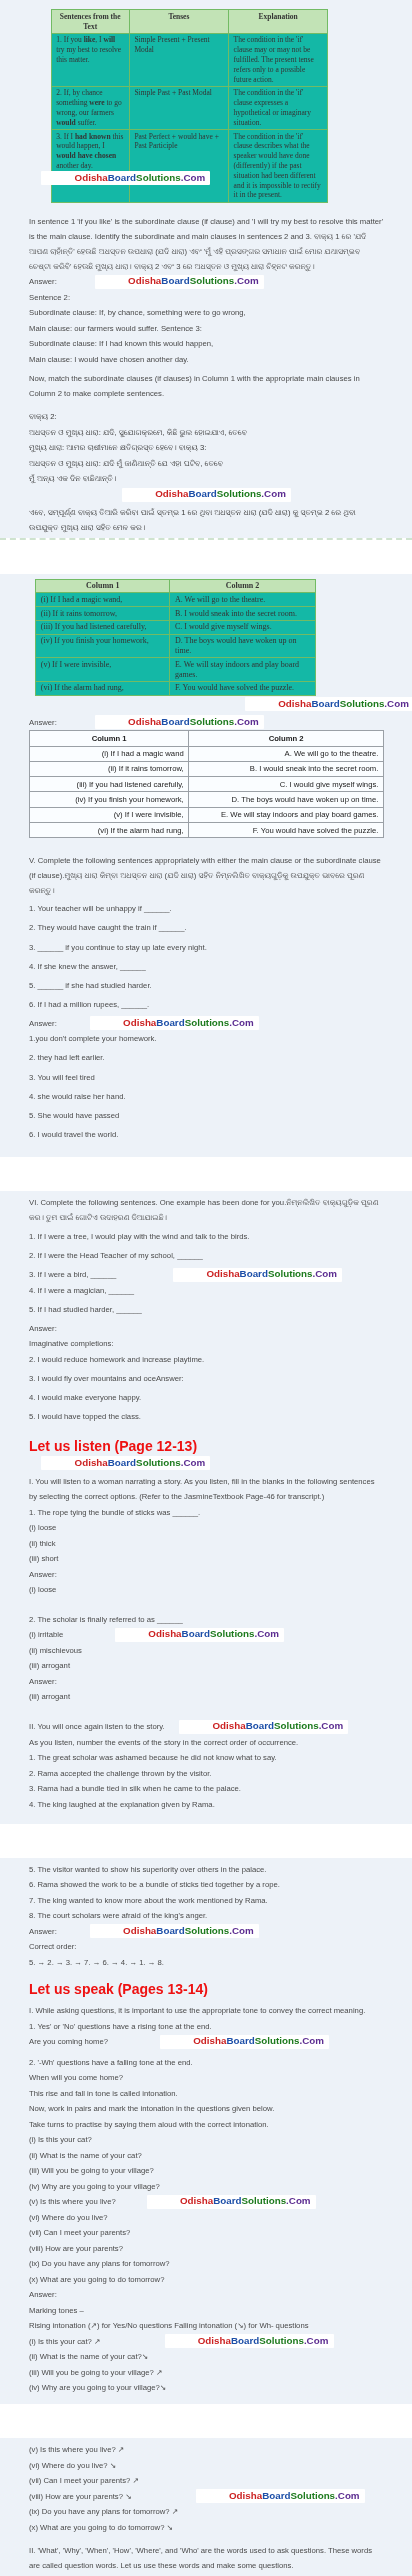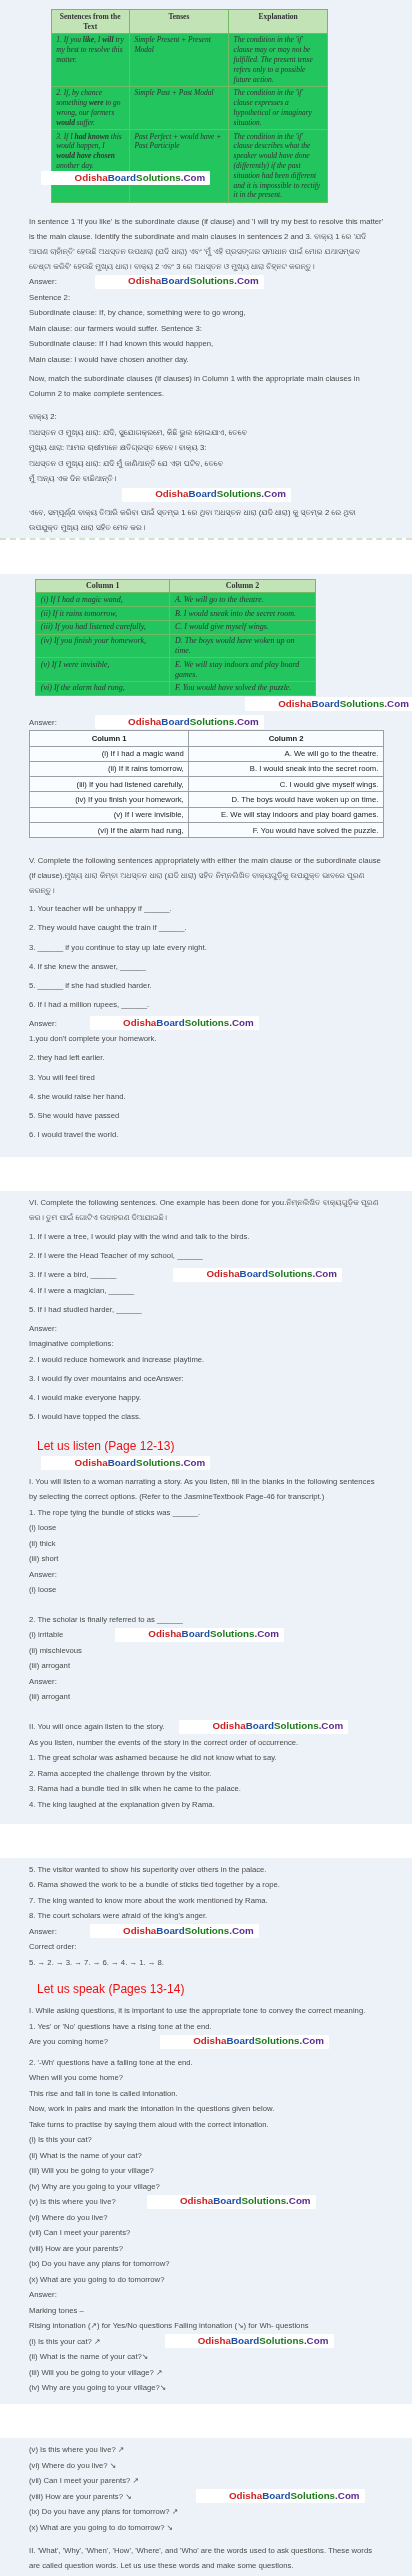--- a/index.html
+++ b/index.html
@@ -13,21 +13,21 @@
   .content{padding:0 28px 0 29px;}
   p{margin:0 0 0.5px;line-height:15px;}
   .gap6{height:3.1px;}.gap10{height:5.2px;}.gap16{height:8.2px;}.gap22{height:11.3px;}.gap28{height:14.4px;}
   .page-gap{height:34px;background:#ffffff;margin:3.1px -28px 4.1px -29px;}
   .page-gap.dashes{border-top:2.6px dashed #cfe3cf;}
 
   
   table.green{border-collapse:collapse;font-family:"Liberation Serif", serif;font-size:7.5px;color:#343434;}
   table.green th,table.green td{border:1px solid #72bb64;vertical-align:top;padding:1.5px 4.6px;line-height:9.8px;}
   table.green th{background:#c2e3b6;text-align:center;font-weight:bold;}
-  table.green td{background:#22c55e;font-style:italic;}
+  table.green td{background:#14b8a6;}
   .tense-table{margin-left:21.6px;}
   .tense-table .c1{width:68px;margin-top:12px;}
   .tense-table .c2{width:89px;text-align:center;}
   .tense-table .c3{width:89px;}
   .match-table{margin-left:6.2px;}
   .match-table td,.match-table th{padding:4.1px 6.2px;line-height:12px;font-size:8px;}
   .match-table .c1{width:124px;}
   .match-table .c2{width:135px;}
   .rel{position:relative;}
 
@@ -47,21 +47,21 @@
   .wm-block{margin:1px 0 3.1px;}
   .ml-24{margin-left:12.4px;}
   .ml-60{margin-left:31px;}
   .ml-70{margin-left:36px;}
   .ml-100{margin-left:52px;}
   .ml-110{margin-left:57px;}
   .ml-120{margin-left:62px;}
   .ml-180{margin-left:93px;}
   .ml-420{margin-left:216px;}
 
-  .red-head{color:#ee1111;font-weight:normal;font-size:12px;line-height:15.5px;margin:0 8px 1px;}
+  .red-head{color:#ee1111;font-weight:bold;font-size:14px;line-height:15.5px;margin:0 0 1px;}
   .odia{color:#3c3c3c;}
   .list-spaced p{margin:0 0 4.1px;}
   .top-pad{height:9.3px;}
 </style>
 </head>
 <body>
 
 <div class="content">
   <div class="top-pad"></div>
 

